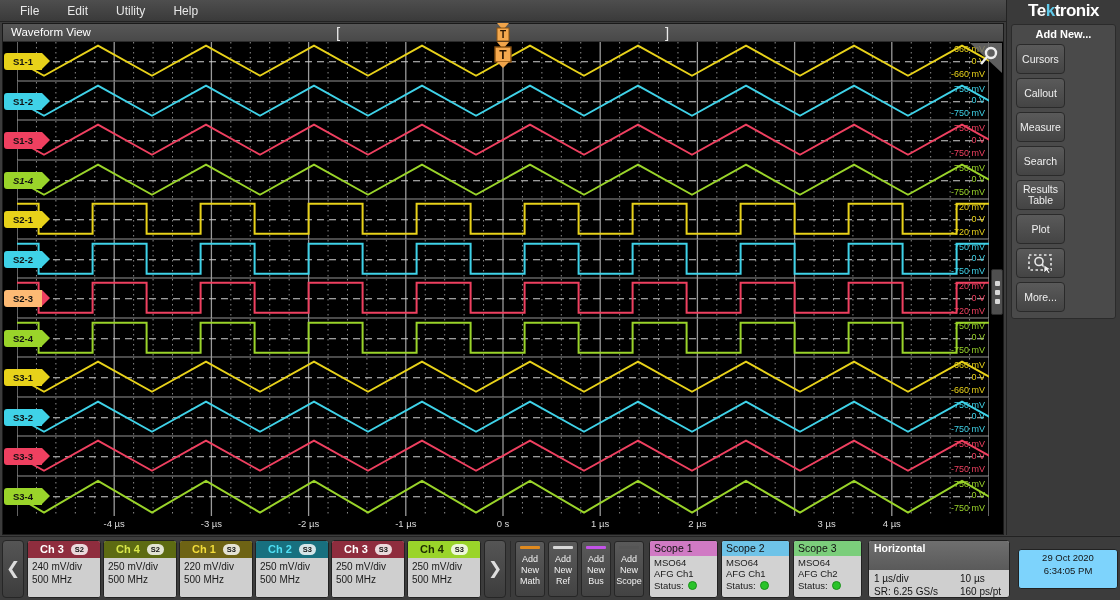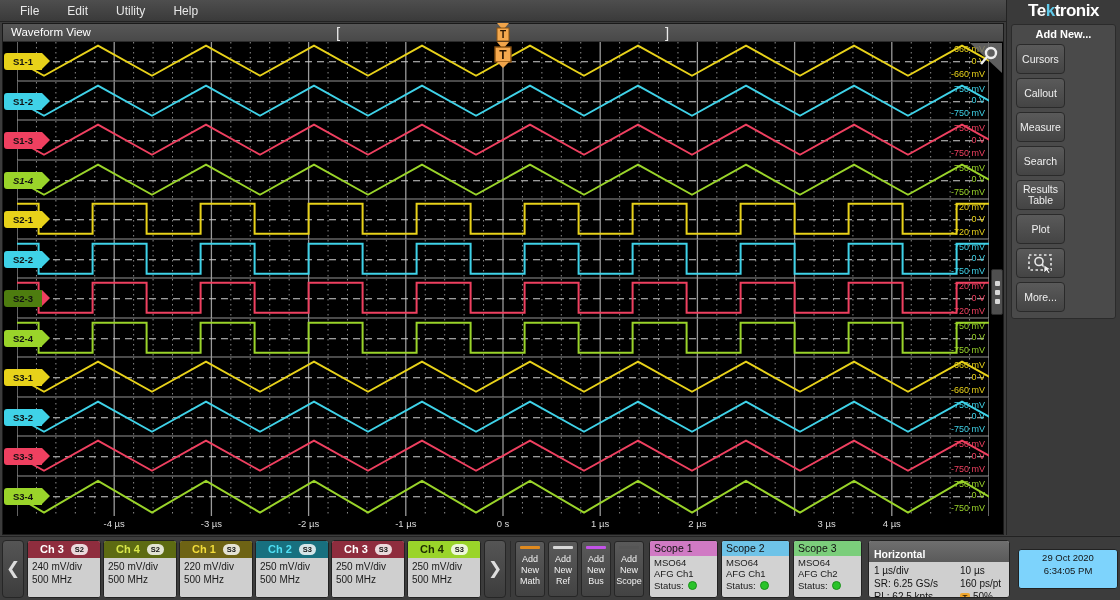--- a/index.html
+++ b/index.html
@@ -93,22 +93,22 @@
   .scoperow { display:flex; gap:3px; margin-left:5px; }
   .scope { width:69px; height:58px; background:#d2d2d2; border:1px solid #222; border-radius:3px;
     overflow:hidden; cursor:pointer; }
   .scopehdr { height:15px; font-size:10.5px; padding:1px 4px; color:#111; font-weight:normal; }
   .scopebody { font-size:9.5px; color:#1a1a1a; padding:1px 4px; line-height:11.5px; }
   .statusrow { display:flex; align-items:center; gap:4px; }
   .dot { width:9px; height:9px; border-radius:50%; background:#29c329; display:inline-block;
     border:1px solid #1a8f1a; }
   .horiz { width:158px; height:58px; background:#cfcfcf; border:1px solid #222;
     border-radius:3px; overflow:hidden; margin-left:6px; }
-  .horizhdr { height:21px; background:linear-gradient(#6f6f6f,#5a5a5a); color:#fff;
-    font-size:10.5px; font-weight:bold; padding:7px 5px; }
+  .horizhdr { height:29px; background:linear-gradient(#6f6f6f,#5a5a5a); color:#fff;
+    font-size:10.5px; font-weight:bold; padding:1px 5px; }
   .horizbody { display:grid; grid-template-columns:86px 1fr; font-size:10px; color:#141414;
     padding:2px 5px; line-height:13px; }
   .trigpct { display:inline-block; width:10px; height:10px; background:#f0a830;
     color:#3a2400; font-size:8px; text-align:center; line-height:10px; border-radius:2px;
     margin-right:3px; font-weight:bold; }
   .rightctl { margin-left:8px; display:flex; flex-direction:column; gap:3px; }
   .acquire { width:100px; height:27px; background:#1fc41f; border:1px solid #128612;
     border-radius:3px; color:#fff; font-size:12px; font-weight:bold;
     display:flex; align-items:center; justify-content:center; cursor:pointer; }
   .datetime { width:100px; height:40px; background:#7dd3fc; border:1px solid #222;
@@ -599,21 +599,21 @@
               <line x1="894.24" y1="0" x2="894.24" y2="39.5" stroke="#8a8a8a" stroke-width="1" stroke-dasharray="1.5,3.5"></line>
               <line x1="913.68" y1="0" x2="913.68" y2="39.5" stroke="#8a8a8a" stroke-width="1" stroke-dasharray="1.5,3.5"></line>
               <line x1="933.12" y1="0" x2="933.12" y2="39.5" stroke="#8a8a8a" stroke-width="1" stroke-dasharray="1.5,3.5"></line>
               <line x1="952.56" y1="0" x2="952.56" y2="39.5" stroke="#8a8a8a" stroke-width="1" stroke-dasharray="1.5,3.5"></line>
               <line x1="972" y1="0" x2="972" y2="39.5" stroke="#9a9a9a" stroke-width="1.3"></line>
               <line x1="0" y1="19.75" x2="972" y2="19.75" stroke="#cfcfcf" stroke-width="1.2" stroke-dasharray="7,5"></line>
             </svg>
             <svg class="wave" viewBox="0 0 972 39.5" preserveAspectRatio="none">
               <polyline points="-32.4,35.5 -32.4,3.9 21.6,3.9 21.6,35.5 75.6,35.5 75.6,35.5 75.6,3.9 129.6,3.9 129.6,35.5 183.6,35.5 183.6,35.5 183.6,3.9 237.6,3.9 237.6,35.5 291.6,35.5 291.6,35.5 291.6,3.9 345.6,3.9 345.6,35.5 399.6,35.5 399.6,35.5 399.6,3.9 453.6,3.9 453.6,35.5 507.6,35.5 507.6,35.5 507.6,3.9 561.6,3.9 561.6,35.5 615.6,35.5 615.6,35.5 615.6,3.9 669.6,3.9 669.6,35.5 723.6,35.5 723.6,35.5 723.6,3.9 777.6,3.9 777.6,35.5 831.6,35.5 831.6,35.5 831.6,3.9 885.6,3.9 885.6,35.5 939.6,35.5 939.6,35.5 939.6,3.9 993.6,3.9 993.6,35.5 1047.6,35.5" fill="none" stroke="#ef4060" stroke-width="2"></polyline>
             </svg>
-            <div class="badge" style="background: #4d7c0f; top: 11.25px;">
+            <div class="badge" style="background: #fdba74; top: 11.25px;">
               <span>S2-3</span>
               <span class="tip" style="border-left: 8px solid rgb(239, 64, 96);"></span>
             </div>
             <div class="vlabels">
               <div style="top: 2px; color: rgb(239, 64, 96);">720 mV</div>
               <div style="top: 13.75px; color: rgb(239, 64, 96);">0 V</div>
               <div style="top: 26.5px; color: rgb(239, 64, 96);">-720 mV</div>
             </div>
           </div>
           <div class="slice" style="height: 39.5px;">

